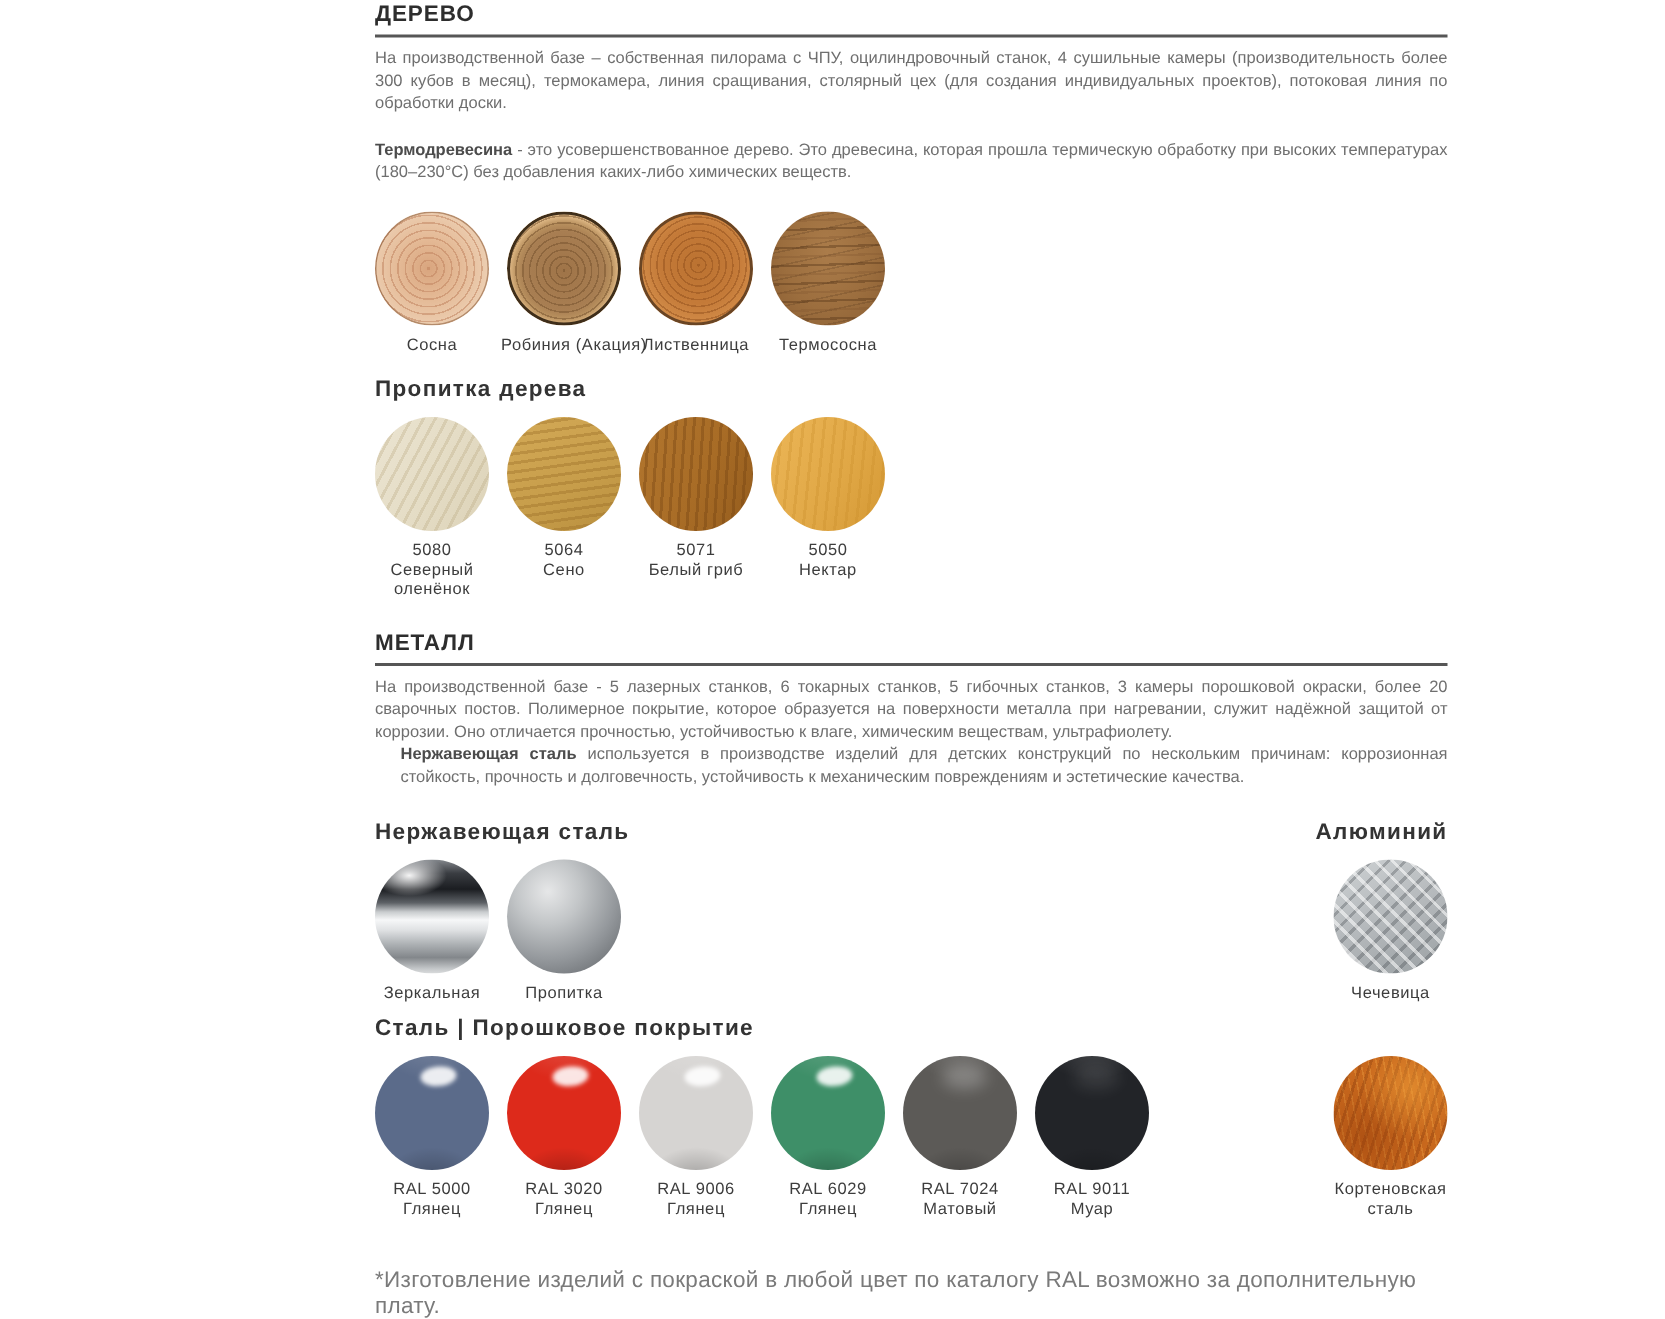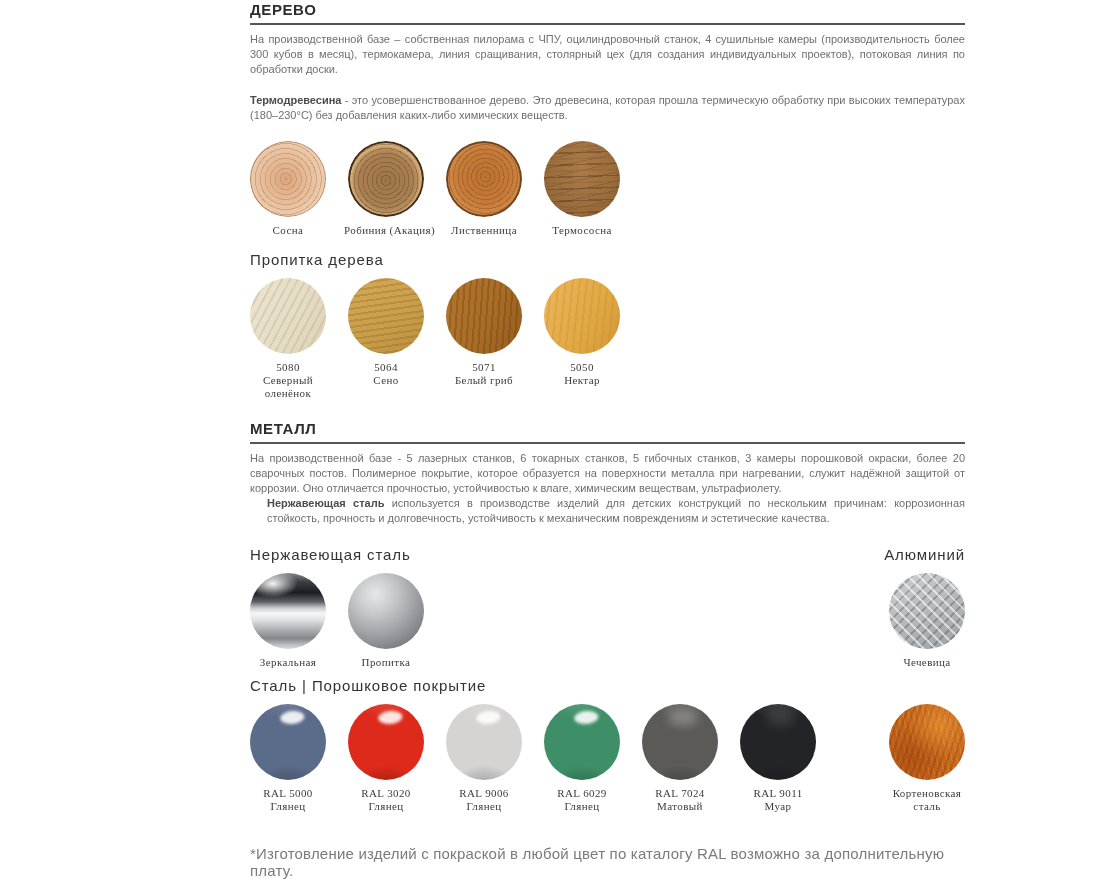--- a/index.html
+++ b/index.html
@@ -20,28 +20,28 @@
 
   
   .body-text {
     margin-top:7px; font-size:11px; line-height:15px;
     text-align:justify; color:#6f6f6f;
   }
   .body-text .lead { font-weight:bold; color:#4c4c4c; }
 
   
   .sub-title {
-    font-size:15px; font-weight:400; color:#333333; letter-spacing:.9px;
+    font-size:15px; font-weight:700; color:#333333; letter-spacing:.9px;
     margin-top:14px;
   }
   .finish-head-row { display:flex; justify-content:space-between; margin-top:20px; }
   .finish-head-row .sub-title { margin-top:0; }
 
   
-  .swatch-row { display:flex; gap:22px; margin-top:18px;font-family:Liberation Serif, serif; }
+  .swatch-row { display:flex; gap:12px; margin-top:18px; }
   .swatch-row.tight { margin-top:10px; }
   .spacer { flex:1; }
   .swatch-col { width:76px; display:flex; flex-direction:column; align-items:center; }
   .swatch-label {
     margin-top:7px; font-size:11px; line-height:13px; color:#3d3d3d;
     text-align:center; letter-spacing:.4px; width:84px;
   }
   .swatch-label.nowrap { white-space:nowrap; }
   .lbl-line { display:block; }
 

